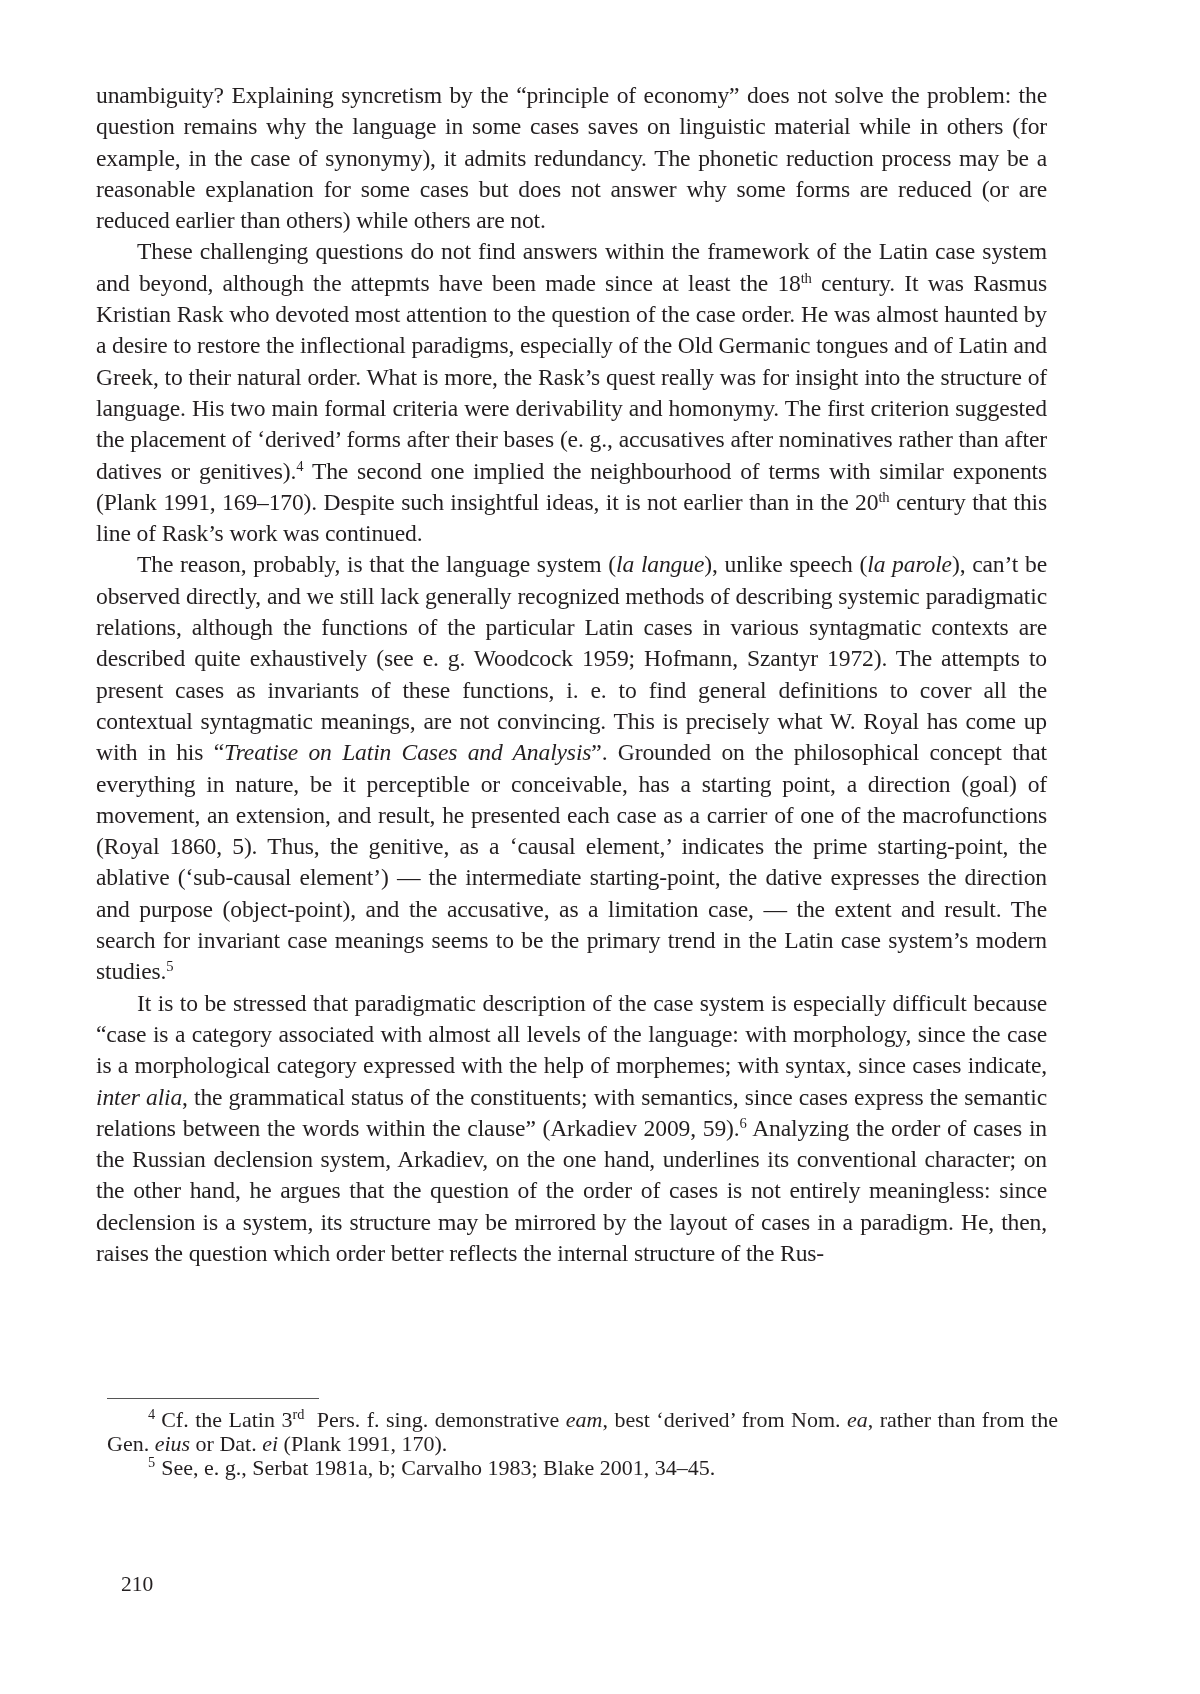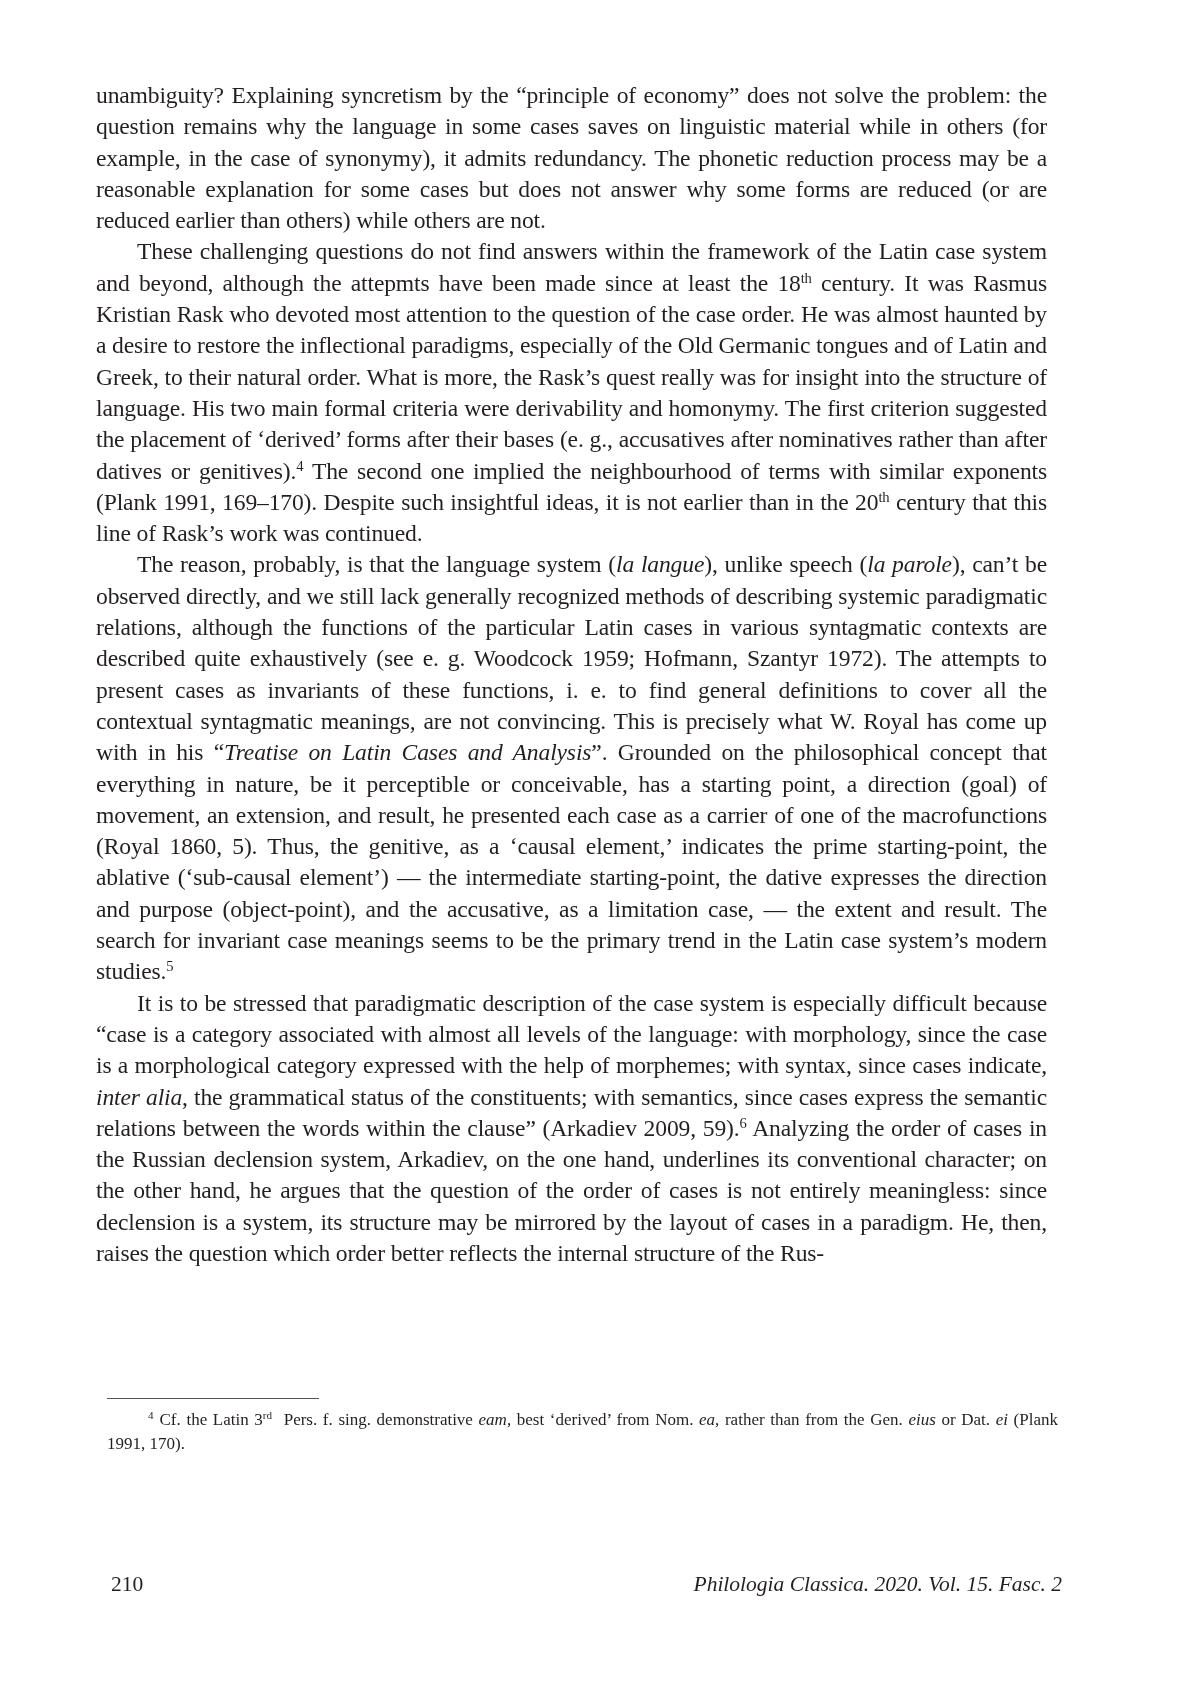--- a/index.html
+++ b/index.html
@@ -48,35 +48,35 @@
     top: 1398px;
     width: 212px;
     height: 0;
     border-top: 1.3px solid #555;
   }
   .footnotes {
     position: absolute;
     left: 107px;
     top: 1408px;
     width: 951px;
-    font-size: 17px;
+    font-size: 22px;
     line-height: 24px;
     text-align: justify;
   }
   .footnotes p {
     margin: 0;
     text-indent: 41px;
   }
   .footnotes sup {
     font-size: 65%;
     margin-right: 6px;
   }
   .footer {
     position: absolute;
-    left: 111px;
+    left: 121px;
     top: 1571px;
     width: 951px;
     font-size: 21.5px;
     line-height: 26px;
     display: flex;
     justify-content: space-between;
   }
   .footer .journal {
     font-style: italic;
   }
@@ -91,18 +91,18 @@
       <p><span>These challenging questions do not find answers within the framework of the Latin case system and beyond, although the attepmts have been made since at least the 18</span><sup>th</sup><span> cen­tury. It was Rasmus Kristian Rask who devoted most attention to the question of the case order. He was almost haunted by a desire to restore the inflectional paradigms, especially of the Old Germanic tongues and of Latin and Greek, to their natural order. What is more, the Rask’s quest really was for insight into the structure of language. His two main formal criteria were derivability and homonymy. The first criterion suggested the placement of ‘derived’ forms after their bases (e. g., accusatives after nominatives rather than after da­tives or genitives).</span><sup>4</sup><span> The second one implied the neighbourhood of terms with similar exponents (Plank 1991, 169–170). Despite such insightful ideas, it is not earlier than in the 20</span><sup>th</sup><span> century that this line of Rask’s work was continued.</span></p>
       <p><span>The reason, probably, is that the language system (</span><i>la langue</i><span>), unlike speech (</span><i>la pa­role</i><span>), can’t be observed directly, and we still lack generally recognized methods of describ­ing systemic paradigmatic relations, although the functions of the particular Latin cases in various syntagmatic contexts are described quite exhaustively (see e. g. Woodcock 1959; Hofmann, Szantyr 1972). The attempts to present cases as invariants of these functions, i. e. to find general definitions to cover all the contextual syntagmatic meanings, are not convincing. This is precisely what W. Royal has come up with in his “</span><i>Treatise on Latin Cases and Analysis</i><span>”. Grounded on the philosophical concept that everything in nature, be it perceptible or conceivable, has a starting point, a direction (goal) of movement, an ex­tension, and result, he presented each case as a carrier of one of the macrofunctions (Royal 1860, 5). Thus, the genitive, as a ‘causal element,’ indicates the prime starting-point, the ablative (‘sub-causal element’) — the intermediate starting-point, the dative expresses the direction and purpose (object-point), and the accusative, as a limitation case, — the extent and result. The search for invariant case meanings seems to be the primary trend in the Latin case system’s modern studies.</span><sup>5</sup></p>
       <p><span>It is to be stressed that paradigmatic description of the case system is especially dif­ficult because “case is a category associated with almost all levels of the language: with morphology, since the case is a morphological category expressed with the help of mor­phemes; with syntax, since cases indicate, </span><i>inter alia</i><span>, the grammatical status of the consti­tuents; with semantics, since cases express the semantic relations between the words with­in the clause” (Arkadiev 2009, 59).</span><sup>6</sup><span> Analyzing the order of cases in the Russian declension system, Arkadiev, on the one hand, underlines its conventional character; on the other hand, he argues that the question of the order of cases is not entirely meaningless: since declension is a system, its structure may be mirrored by the layout of cases in a paradigm. He, then, raises the question which order better reflects the internal structure of the Rus-</span></p>
     </div>
 </div>
 
 <div class="fn-rule"></div>
 
 <div class="footnotes" id="footnotes">
     <p><sup>4</sup><span>Cf. the Latin 3</span><sup>rd</sup><span> Pers. f. sing. demonstrative </span><i>eam</i><span>, best ‘derived’ from Nom. </span><i>ea</i><span>, rather than from the Gen. </span><i>eius</i><span> or Dat. </span><i>ei</i><span> (Plank 1991, 170).</span></p>
+    <p><sup>5</sup><span>See, e. g., Serbat 1981a, b; Carvalho 1983; Blake 2001, 34–45.</span></p>
   </div>
 
 <div class="footer">
   <span>210</span>
-  <span class="journal">Philologia Classica. 2020. Vol. 15. Fasc. 2</span>
 </div>
 
 </body></html>

